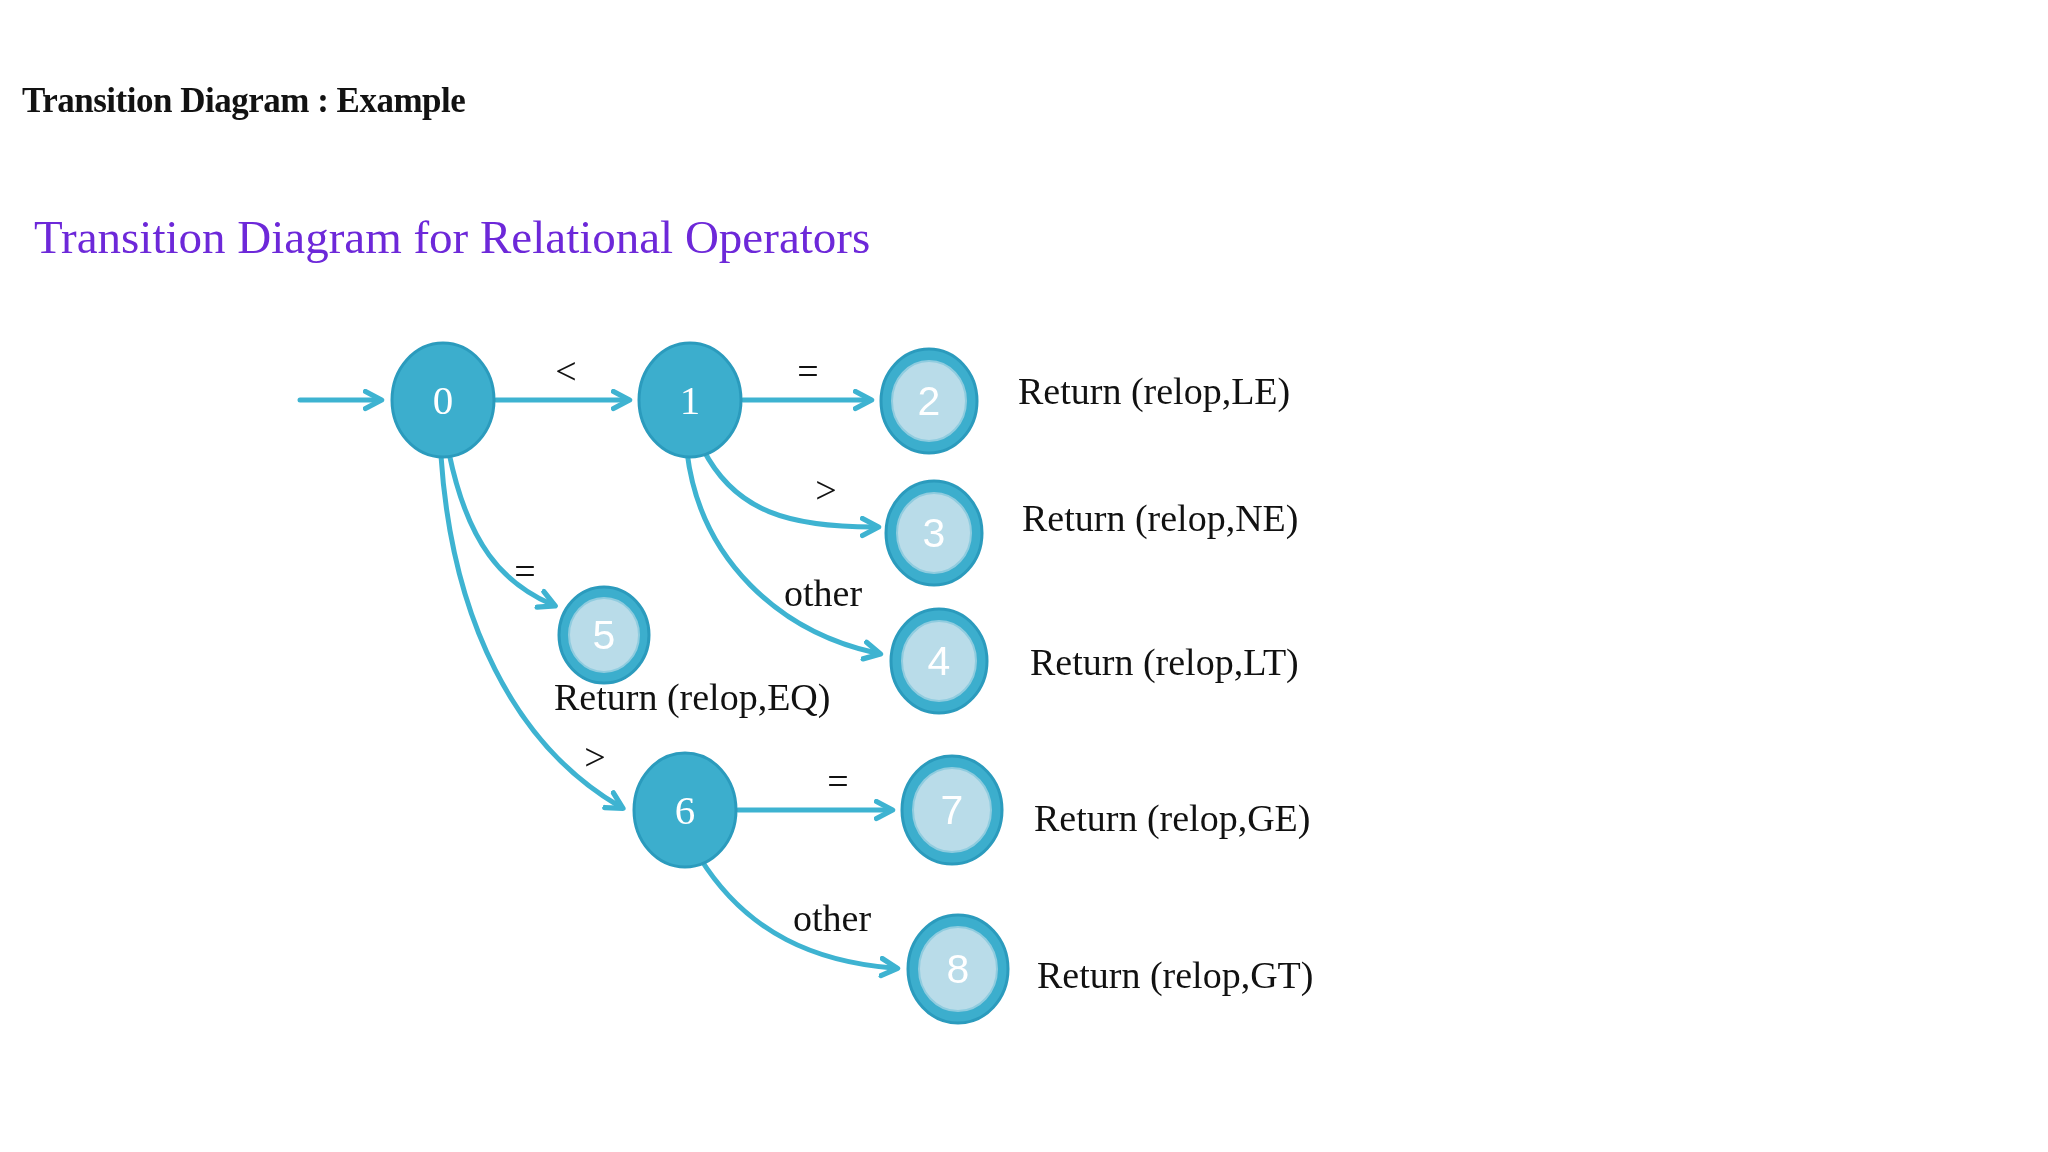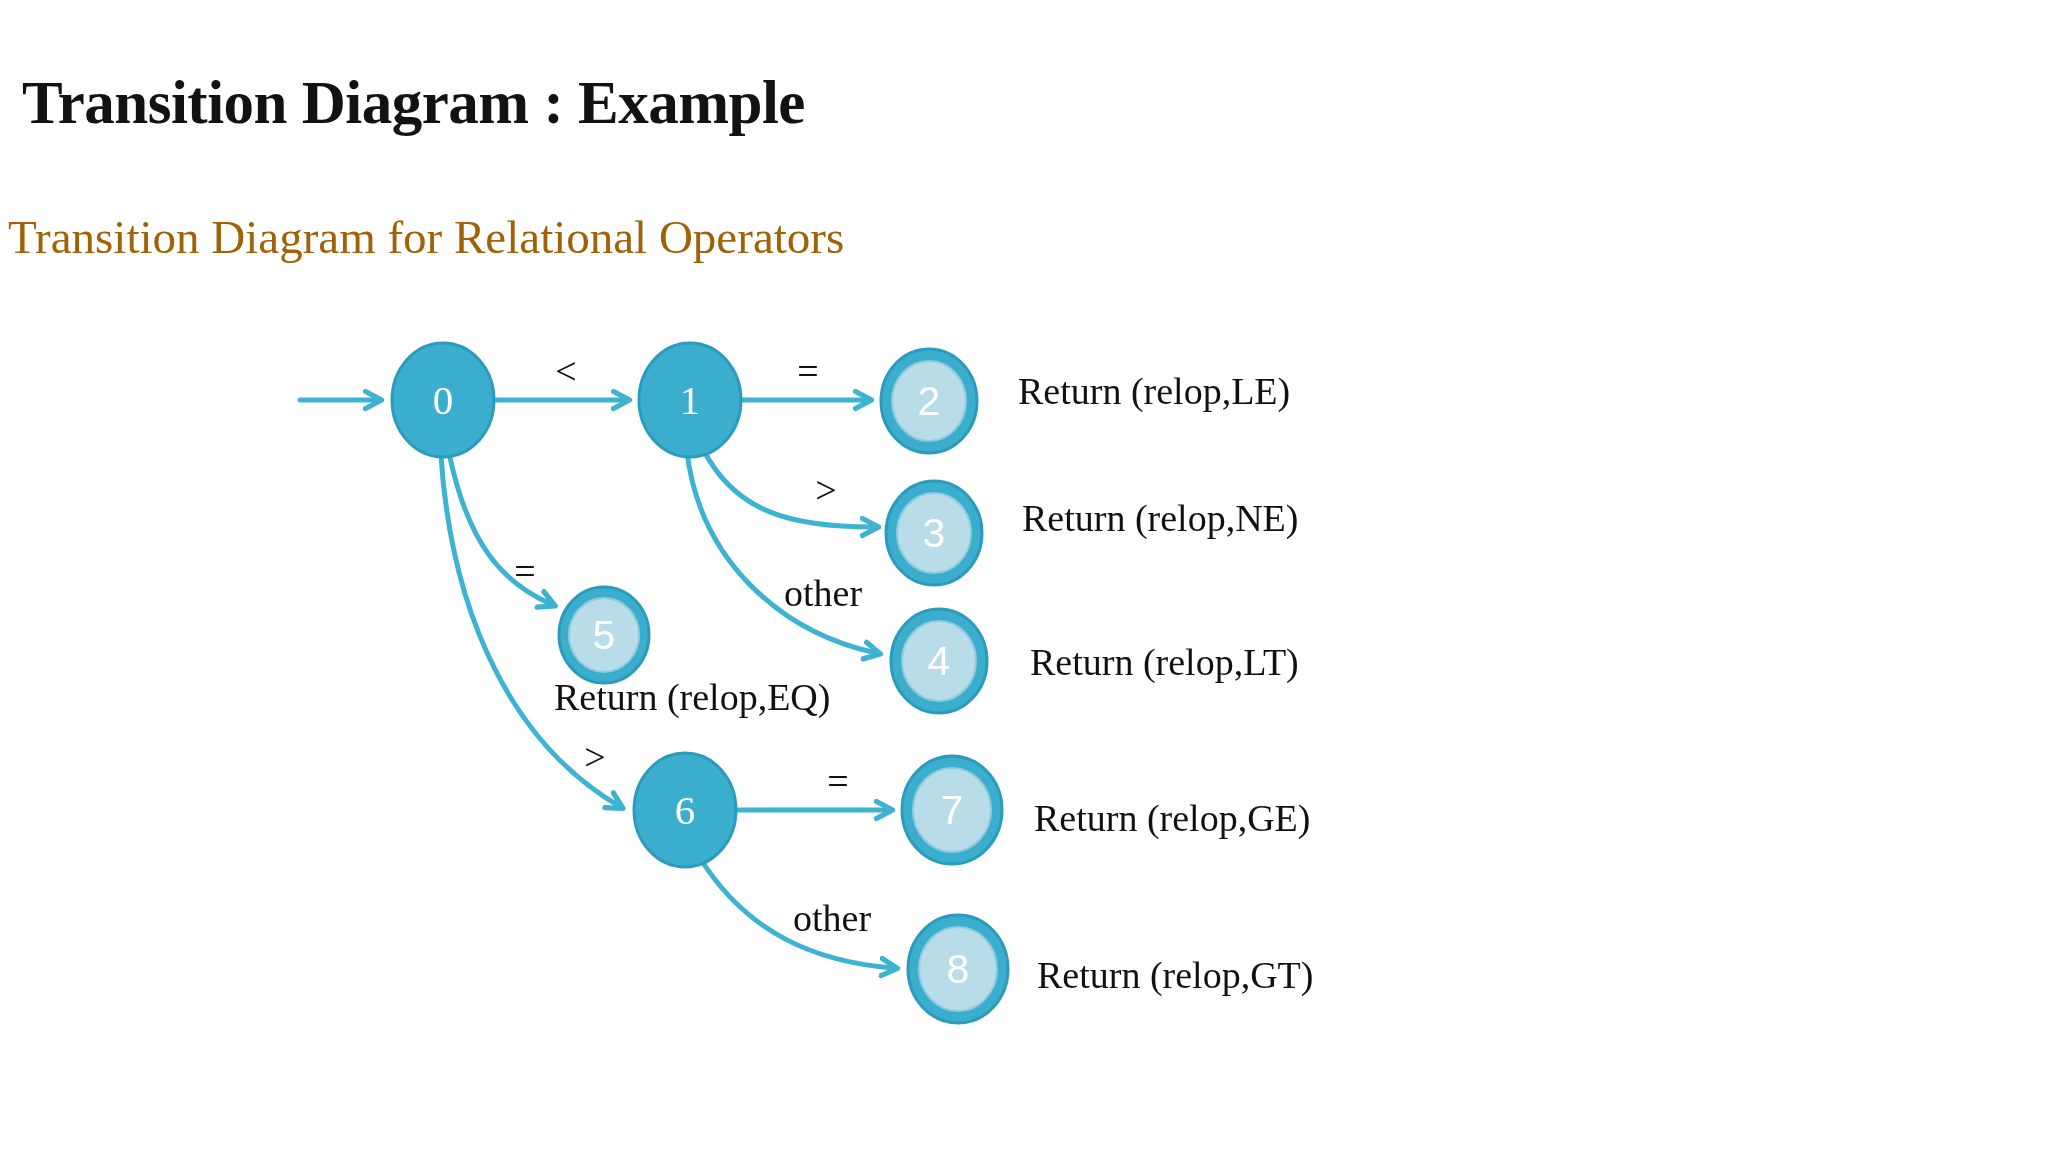--- a/index.html
+++ b/index.html
@@ -11,36 +11,36 @@
     position: relative;
     width: 2048px;
     height: 1152px;
     background: #ffffff;
     overflow: hidden;
     font-family: "Liberation Serif", "DejaVu Serif", serif;
   }
   .slide-title {
     position: absolute;
     left: 22px;
-    top: 69px;
-    font-size: 61px;
+    top: 82px;
+    font-size: 35px;
     line-height: 1.1;
     font-weight: 700;
     color: #121212;
     letter-spacing: -0.5px;
     white-space: nowrap;
   }
   .slide-subtitle {
     position: absolute;
-    left: 8px;
+    left: 34px;
     top: 212px;
     font-size: 47px;
     line-height: 1.1;
     font-weight: 400;
-    color: #a16207;
+    color: #6d28d9;
     white-space: nowrap;
   }
   svg.diagram {
     position: absolute;
     left: 0;
     top: 0;
     width: 2048px;
     height: 1152px;
   }
   .edge-label {

